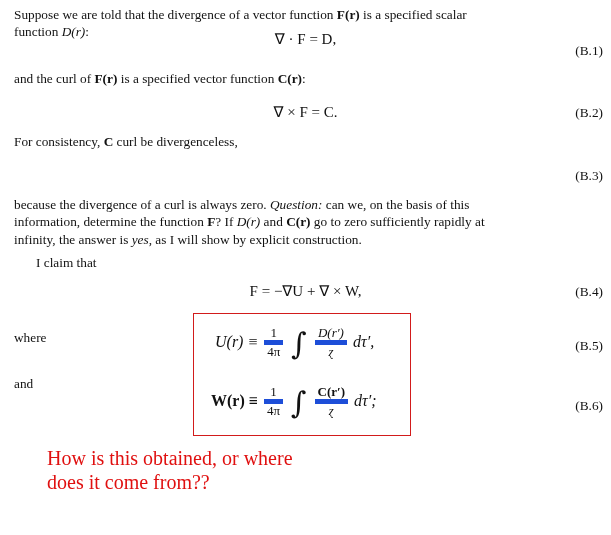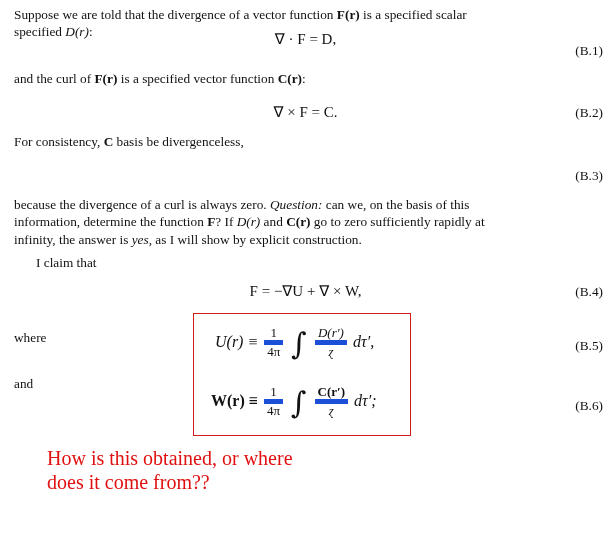--- a/index.html
+++ b/index.html
@@ -100,39 +100,39 @@
   }
   .indent { text-indent: 22px; }
 </style>
 </head>
 <body>
 
 <div class="page">
 
   <div class="para" style="left:14px; top:6px; width:586px;">
     <span>Suppose we are told that the divergence of a vector function </span><span class="bf">F(r)</span><span> is a specified scalar</span><br>
-    <span>specified </span><span class="ital">D(r)</span><span>:</span>
+    <span>function </span><span class="ital">D(r)</span><span>:</span>
   </div>
 
   <div class="eqline" style="top:30px;">
     <span class="mathrow">∇ · F = D,</span>
   </div>
   <div class="eqnum" style="top:43px;">(B.1)</div>
 
   <div class="para" style="left:14px; top:70px; width:586px;">
     <span>and the curl of </span><span class="bf">F(r)</span><span> is a specified vector function </span><span class="bf">C(r)</span><span>:</span>
   </div>
 
   <div class="eqline" style="top:103px;">
     <span class="mathrow">∇ × F = C.</span>
   </div>
   <div class="eqnum" style="top:105px;">(B.2)</div>
 
   <div class="para" style="left:14px; top:133px; width:586px;">
-    <span>For consistency, </span><span class="bf">C</span><span> basis be divergenceless,</span>
+    <span>For consistency, </span><span class="bf">C</span><span> curl be divergenceless,</span>
   </div>
 
   <div class="eqnum" style="top:168px;">(B.3)</div>
 
   <div class="para indent" style="left:14px; top:254px; width:586px;">
     <span>I claim that</span>
   </div>
 
   <div class="para" style="left:14px; top:196px; width:586px;">
     <span>because the divergence of a curl is always zero. </span><span class="ital">Question:</span><span> can we, on the basis of this</span><br>

